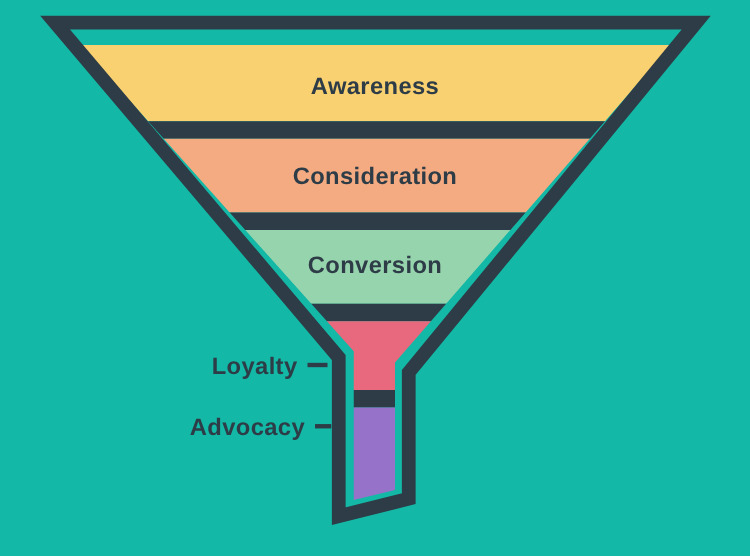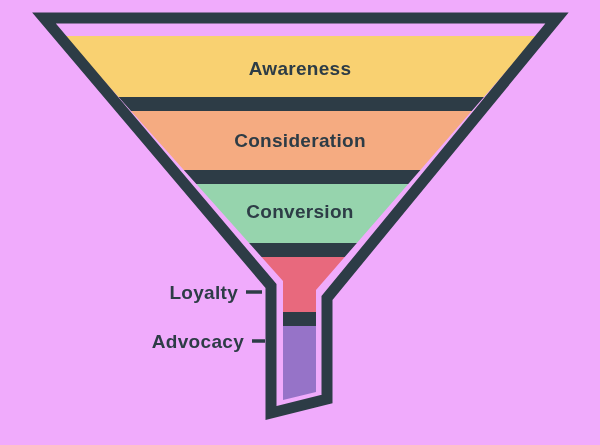--- a/index.html
+++ b/index.html
@@ -4,21 +4,21 @@
 <style>
   html, body {
     margin: 0;
     padding: 0;
     background: #ffffff;
   }
   .canvas {
     position: relative;
     width: 600px;
     height: 445px;
-    background: #f0abfc;
+    background: #14b8a6;
     overflow: hidden;
     font-family: "Liberation Sans", sans-serif;
     text-align: right;
   }
   svg { display: block; }
   .funnel-outline {
     fill: none;
     stroke: #2d3c46;
     stroke-width: 11;
     stroke-linejoin: miter;

